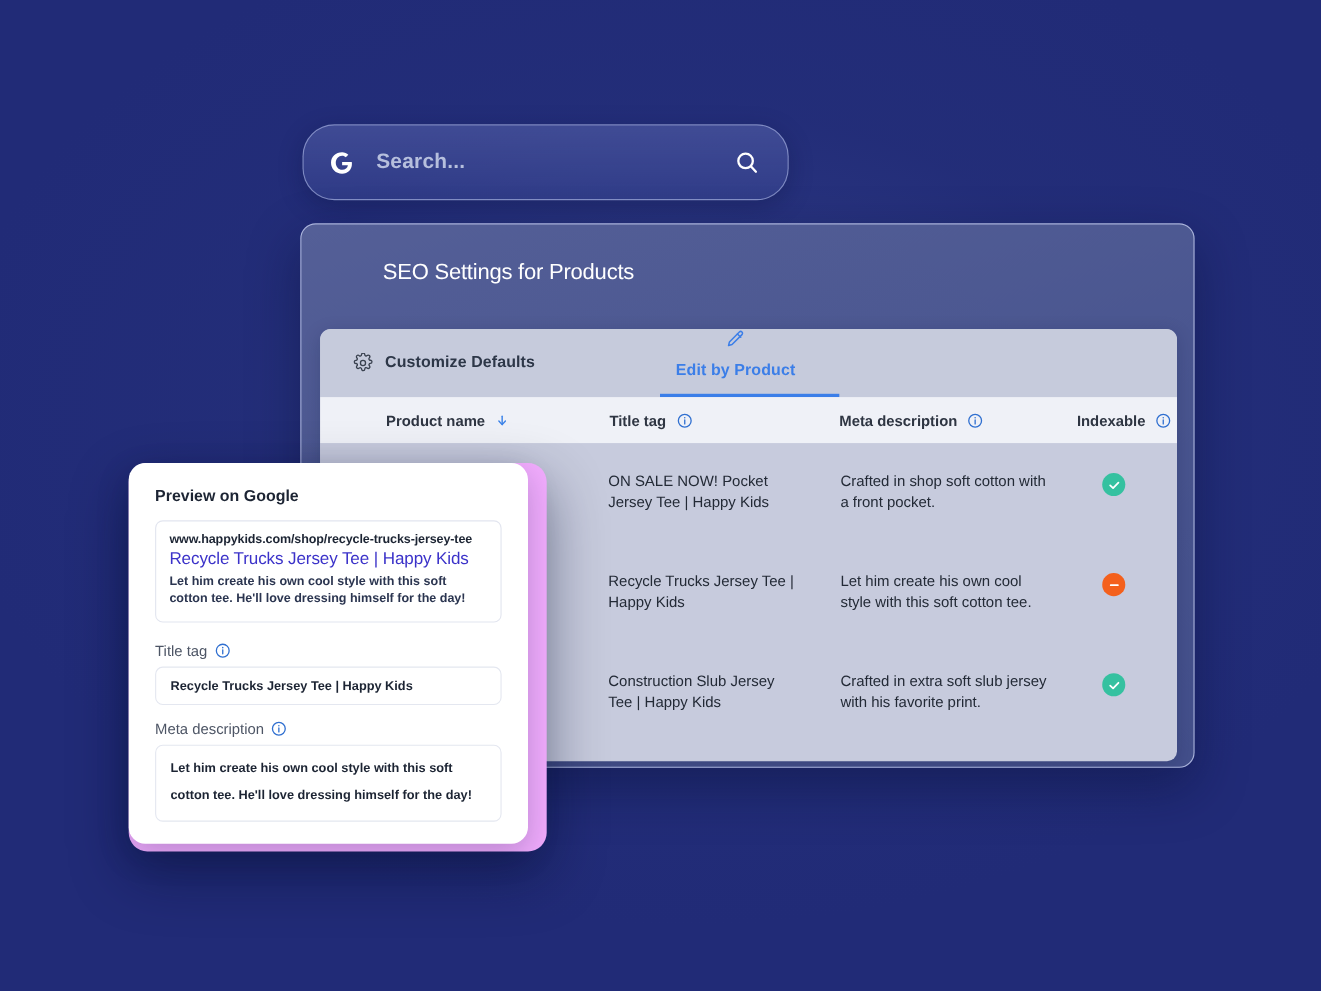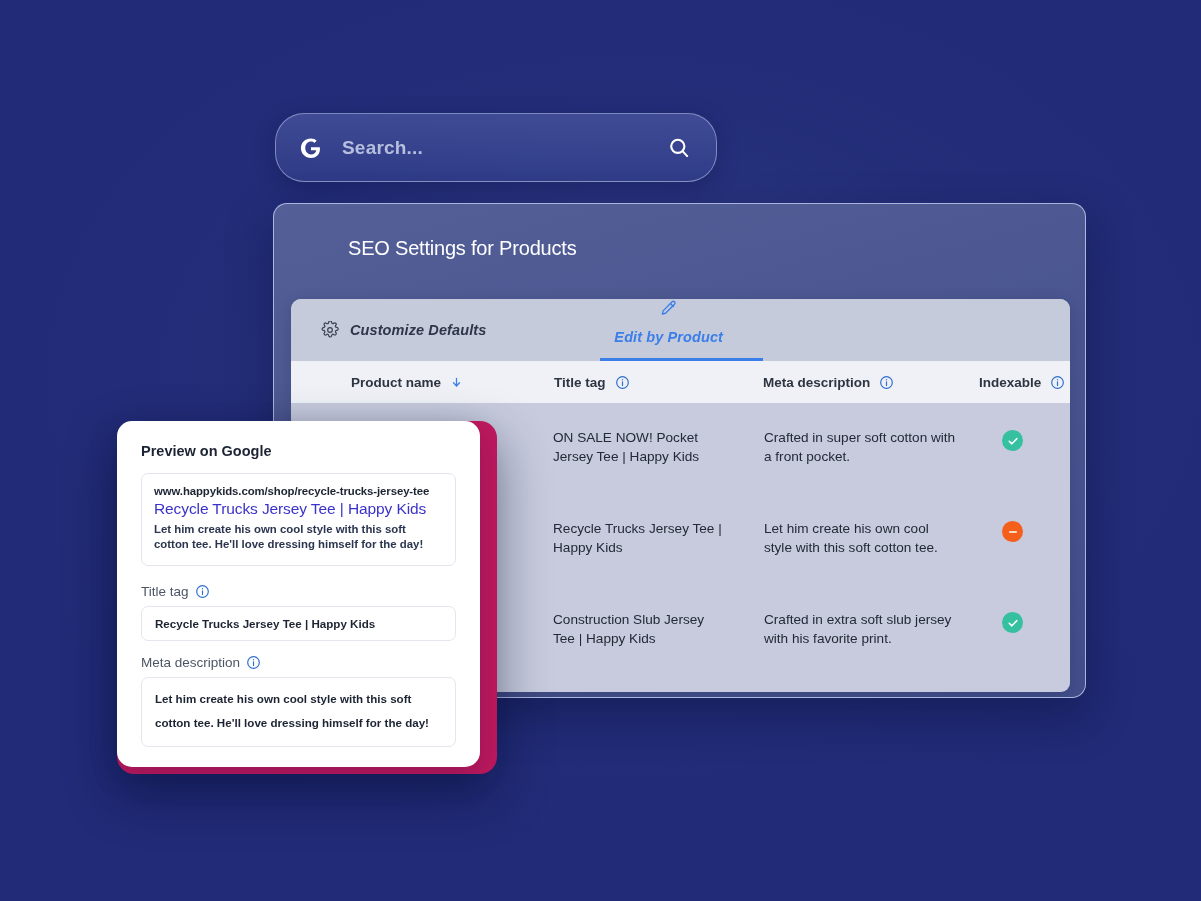--- a/index.html
+++ b/index.html
@@ -101,21 +101,20 @@
     padding: 0 16px 0 0;
     height: 100%;
     position: relative;
   }
   .tab.tab-edit { margin-left: 98px; padding-right: 40px; padding-left: 14px; flex-direction: column; }
   .tab-label {
     font-size: 14.5px;
     font-weight: 700;
     color: #2d3748;
     letter-spacing: 0.1px;
-    font-style: italic;
   }
   .tab-edit .tab-label { color: #3b7ee8; }
   .tab-icon { display: flex; align-items: center; justify-content: center; }
   .tab-icon.gear { color: #39414f; }
   .tab-icon.pencil { color: #3b7ee8; }
   .tab-underline {
     position: absolute;
     left: 0; right: 0; bottom: 0;
     height: 3px;
     background: #3b7ee8;
@@ -178,21 +177,21 @@
   }
   .badge.ok  { background: #35c1a0; }
   .badge.off { background: #f4601c; }
 
   
   .preview-wrap {
     position: absolute;
     left: 117px; top: 421px;
     width: 380px; height: 353px;
     border-radius: 17px;
-    background: #be185d;
+    background: #f0abfc;
     box-shadow: 0 20px 52px rgba(5,10,45,0.45);
     padding: 3px;
   }
   .preview-card {
     position: absolute;
     left: 0; top: 0;
     width: 363px; height: 346px;
     border-radius: 15px;
     background: #ffffff;
     box-shadow: 0 10px 28px rgba(10,16,60,0.22);
@@ -339,21 +338,21 @@
               <line x1="12" y1="10.8" x2="12" y2="16.6" stroke-linecap="round"></line>
               <circle cx="12" cy="7.6" r="1.1" fill="currentColor" stroke="none"></circle>
           </svg>
         </span>
       </div>
     </div>
 
     <div class="tbody">
       <div class="trow">
         <div class="cell cell-title">ON SALE NOW! Pocket Jersey Tee | Happy Kids</div>
-        <div class="cell cell-meta">Crafted in super soft cotton with a front pocket.</div>
+        <div class="cell cell-meta">Crafted in shop soft cotton with a front pocket.</div>
         <div class="cell cell-index">
           <span class="badge ok">
             <svg width="12" height="12" viewBox="0 0 24 24" fill="none" stroke="#ffffff" stroke-width="3.2" stroke-linecap="round" stroke-linejoin="round">
                 <polyline points="4.5,12.5 9.8,17.6 19.5,7.4"></polyline>
               </svg>
           </span>
         </div>
       </div>
 
       <div class="trow">

